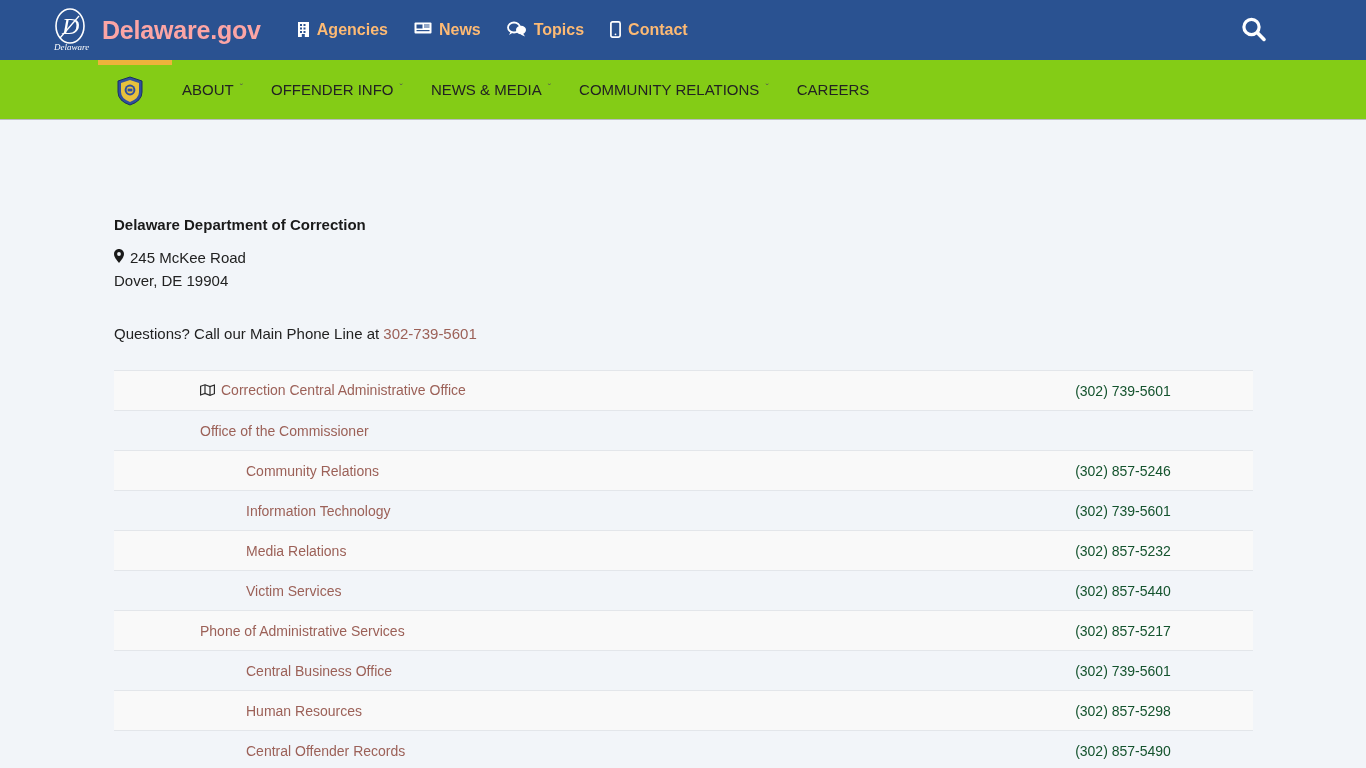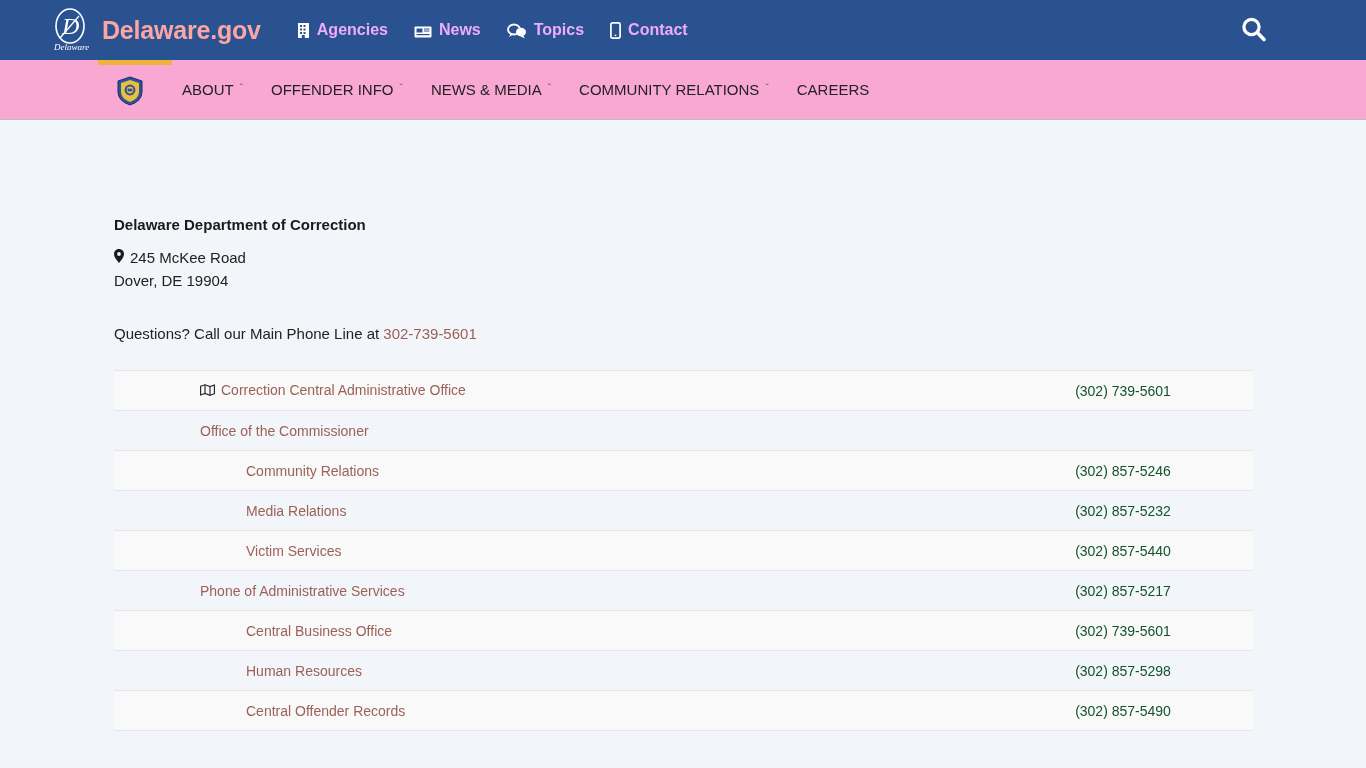--- a/index.html
+++ b/index.html
@@ -40,23 +40,23 @@
     white-space: nowrap;
   }
   .state-nav {
     display: flex;
     align-items: center;
     margin-left: 36px;
     gap: 26px;
   }
   .state-nav-item {
     display: flex;
-    align-items: flex-end;
+    align-items: flex-start;
     gap: 7px;
-    color: #f0abfc;
+    color: #fdba74;
     font-size: 16px;
     font-weight: bold;
     text-decoration: none;
     white-space: nowrap;
     cursor: pointer;
   }
   .state-nav-item .ico { display: flex; align-items: center; }
   .search-btn {
     position: absolute;
     right: 94px;
@@ -64,21 +64,21 @@
     width: 36px; height: 36px;
     display: flex; align-items: center; justify-content: center;
     cursor: pointer;
     background: none; border: none; padding: 0;
   }
 
   
   .agency-nav {
     position: relative;
     height: 60px;
-    background: #f9a8d4;
+    background: #84cc16;
     border-bottom: 1px solid #b9bcc0;
     display: flex;
     align-items: center;
     padding-left: 112px;
   }
   .accent-tab {
     position: absolute;
     left: 98px; top: 0;
     width: 74px; height: 5px;
     background: #eeb33b;
@@ -345,20 +345,28 @@
         <td class="cell-name">
           <span class="lvl-2"></span><a class="entry">
               <span>Community Relations</span>
             </a>
         </td>
         <td class="cell-phone">(302) 857-5246</td>
       </tr>
       <tr>
         <td class="cell-name">
           <span class="lvl-2"></span><a class="entry">
+              <span>Information Technology</span>
+            </a>
+        </td>
+        <td class="cell-phone">(302) 739-5601</td>
+      </tr>
+      <tr>
+        <td class="cell-name">
+          <span class="lvl-2"></span><a class="entry">
               <span>Media Relations</span>
             </a>
         </td>
         <td class="cell-phone">(302) 857-5232</td>
       </tr>
       <tr>
         <td class="cell-name">
           <span class="lvl-2"></span><a class="entry">
               <span>Victim Services</span>
             </a>

